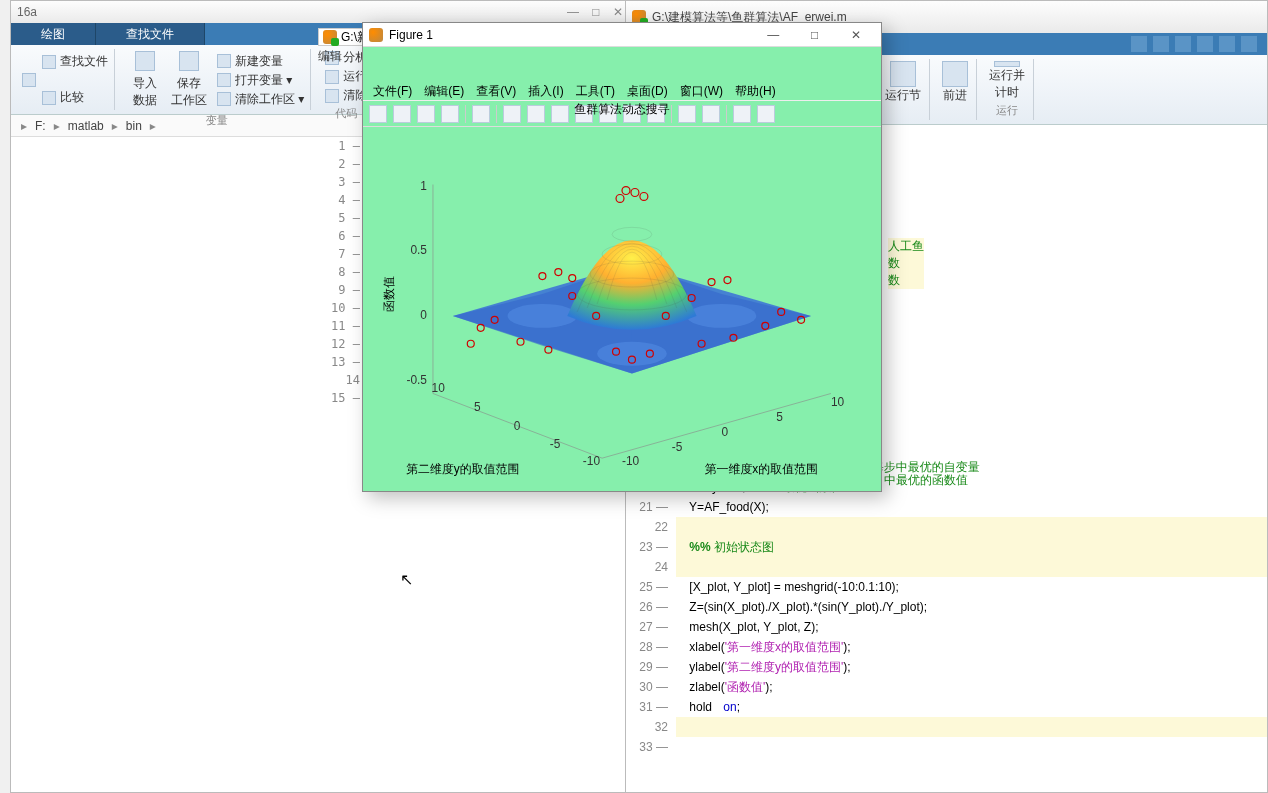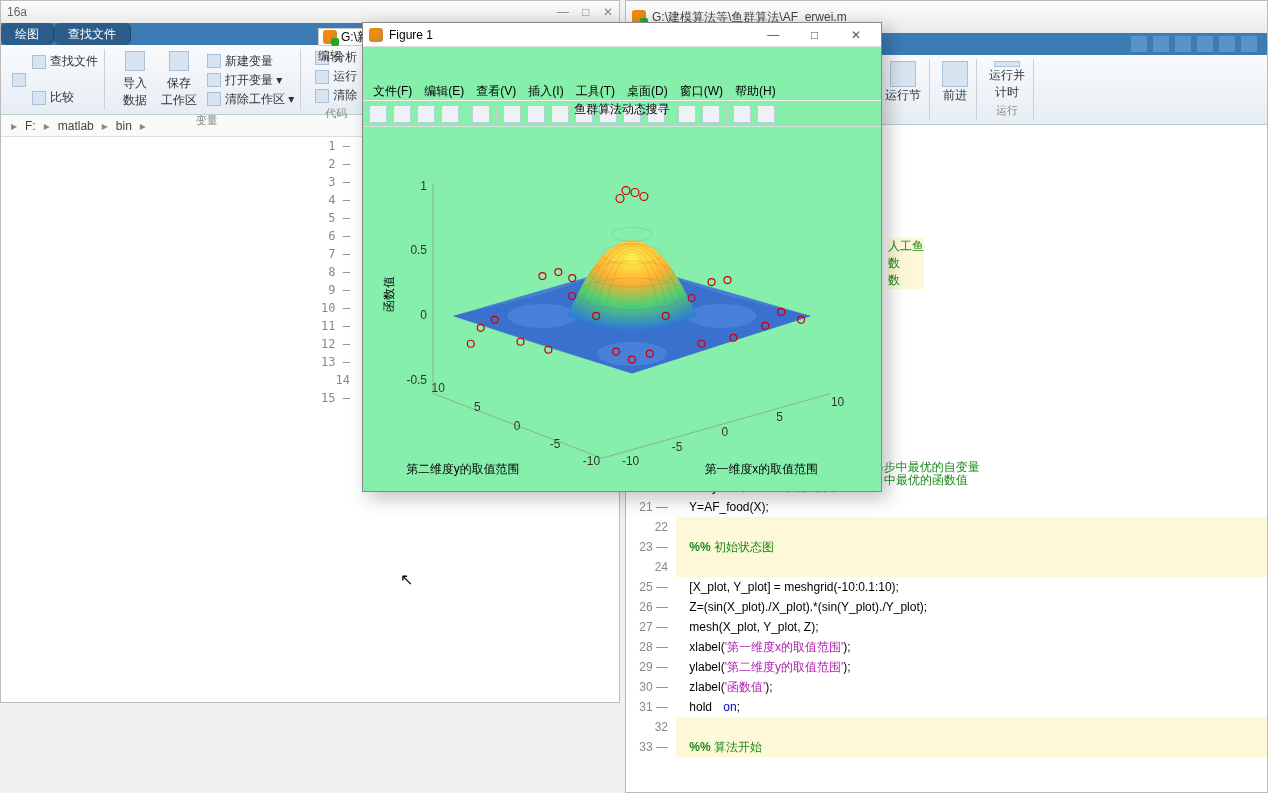--- a/index.html
+++ b/index.html
@@ -1,23 +1,23 @@
 <!DOCTYPE html>
 <html><head>
 <meta charset="utf-8">
 <style>
 * { margin:0; padding:0; box-sizing:border-box; font-family:"Microsoft YaHei",SimSun,Arial,sans-serif; font-size:12px; }
 body { background:#f0f0f0; width:1268px; height:793px; position:relative; overflow:hidden; }
 
 
-.win1 { position:absolute; left:0; top:0; width:620px; height:703px; background:#fff; border:1px solid #bbb; }
+.win1 { position:absolute; left:10px; top:0; width:620px; height:793px; background:#fff; border:1px solid #bbb; }
 .win1-title { height:22px; background:linear-gradient(#fdfdfd,#eaeaea); display:flex; align-items:center; padding:0 6px; color:#666; justify-content:space-between; }
 .win1-title .ctrls span { margin-left:10px; color:#888; cursor:default; }
 .win1-tabs { height:22px; background:#3b7cb5; display:flex; align-items:stretch; }
-.win1-tabs .tab { padding:3px 14px; color:#fff; background:#2b5c8a; border-right:1px solid #1e4668;border-radius:6px; }
+.win1-tabs .tab { padding:3px 30px; color:#fff; background:#2b5c8a; border-right:1px solid #1e4668; }
 .win1-ribbon { height:70px; background:linear-gradient(#f9fbfd,#e6edf4); border-bottom:1px solid #bcc; display:flex; padding:4px 5px; gap:8px; }
 .rb-group { display:flex; flex-direction:column; border-right:1px solid #c8d0d8; padding:0 6px; }
 .rb-row { display:flex; gap:6px; align-items:center; flex:1; }
 .rb-btn { display:flex; flex-direction:column; align-items:center; gap:4px; padding:2px 4px; color:#333; }
 .rb-btn .ic { width:20px; height:20px; background:#d8e4f0; border:1px solid #a8c0d8; }
 .rb-small { display:flex; align-items:center; gap:4px; color:#333; }
 .rb-small .ic { width:14px; height:14px; background:#d8e4f0; border:1px solid #a8c0d8; }
 .rb-foot { text-align:center; color:#888; font-size:11px; padding-top:2px; }
 .path-bar { height:22px; display:flex; align-items:center; padding:0 8px; gap:6px; border-bottom:1px solid #ddd; background:#fafafa; color:#444; }
 .path-bar .sep::after { content:"▸"; color:#888; margin:0 2px; }
@@ -313,21 +313,20 @@
         <div class="section">    <span class="comment"><b>%%</b> 初始状态图</span></div>
         <div class="section">    </div>
         <div>    [X_plot, Y_plot] = meshgrid(-10:0.1:10);</div>
         <div>    Z=(sin(X_plot)./X_plot).*(sin(Y_plot)./Y_plot);</div>
         <div>    mesh(X_plot, Y_plot, Z);</div>
         <div>    xlabel(<span class="string">'第一维度x的取值范围'</span>);</div>
         <div>    ylabel(<span class="string">'第二维度y的取值范围'</span>);</div>
         <div>    zlabel(<span class="string">'函数值'</span>);</div>
         <div>    hold <span class="kw">on</span>;</div>
         <div class="section">    </div>
-        <div class="section">    <span class="comment"><b>%%</b> 算法开始</span></div>
       </div>
   </div>
 </div>
 
 <div style="position:absolute;left:318px;top:28px;height:18px;display:flex;align-items:center;gap:4px;z-index:5;background:#fff;padding:0 4px;border:1px solid #ccc">
   <span class="matlab-icon-green"></span>
   <span>G:\新</span>
 </div>
 <div style="position:absolute;left:318px;top:48px;color:#333;z-index:5">编辑</div>
 

